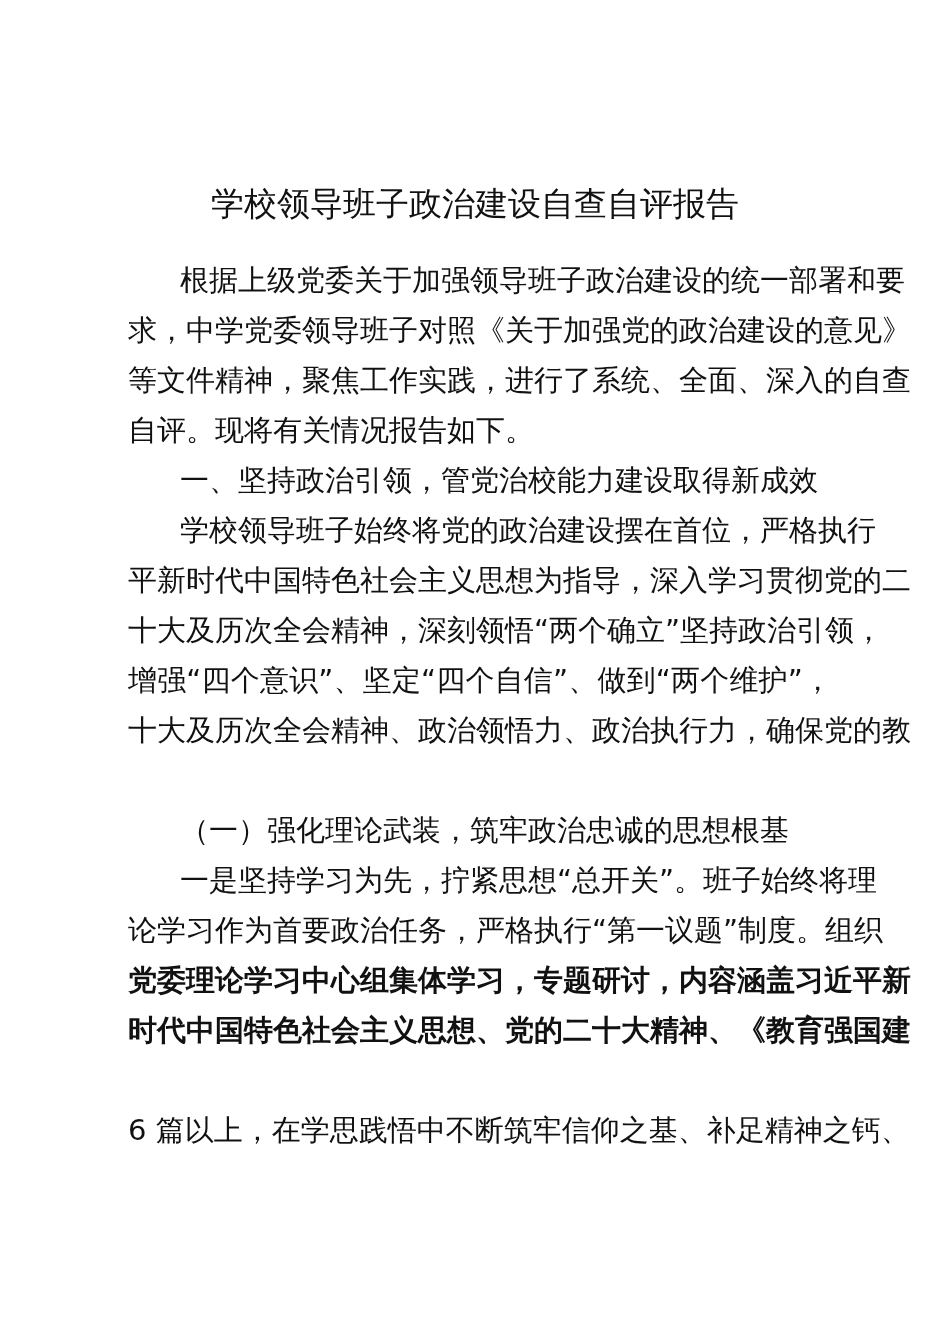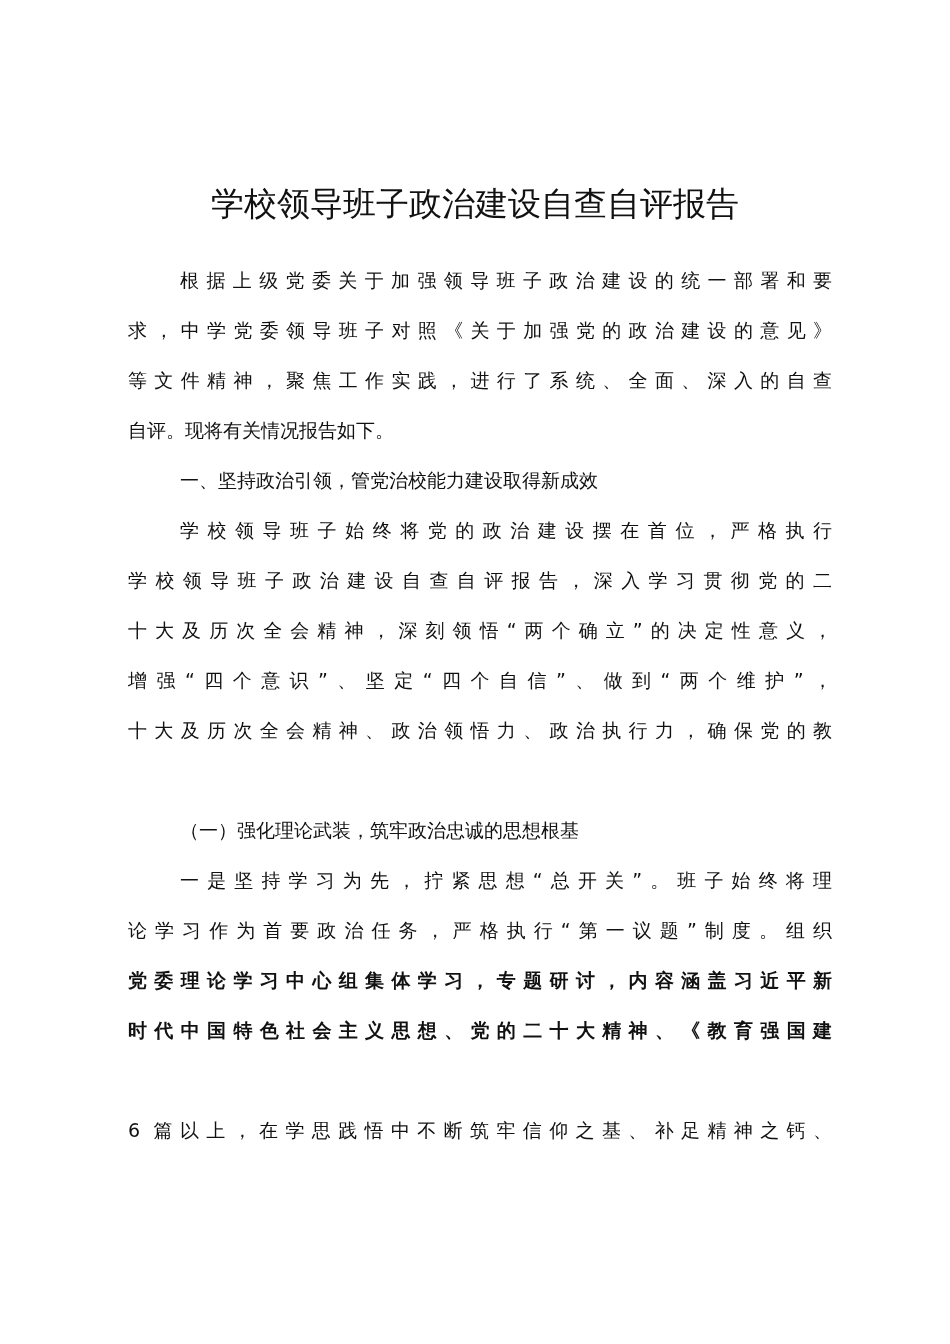--- a/index.html
+++ b/index.html
@@ -32,21 +32,21 @@
       font-size: 33px;
       line-height: 48px;
       letter-spacing: 0px;
       color: #111111;
       white-space: nowrap;
     }
     .line {
       position: absolute;
       left: 128px;
       width: 704px;
-      font-size: 19px;
+      font-size: 29px;
       line-height: 40px;
       height: 40px;
       white-space: nowrap;
       text-align: justify;
       text-align-last: justify;
       color: #111111;
     }
     .line.indent {
       left: 180px;
       width: 652px;
@@ -60,22 +60,22 @@
 
 <div class="page">
   <div class="title">学校领导班子政治建设自查自评报告</div>
 
   <div class="line indent" style="top: 260px;">根据上级党委关于加强领导班子政治建设的统一部署和要</div>
   <div class="line" style="top: 310px;">求，中学党委领导班子对照《关于加强党的政治建设的意见》</div>
   <div class="line" style="top: 360px;">等文件精神，聚焦工作实践，进行了系统、全面、深入的自查</div>
   <div class="line last" style="top: 410px;">自评。现将有关情况报告如下。</div>
   <div class="line indent last" style="top: 460px;">一、坚持政治引领，管党治校能力建设取得新成效</div>
   <div class="line indent" style="top: 510px;">学校领导班子始终将党的政治建设摆在首位，严格执行</div>
-  <div class="line" style="top: 560px;">学校领导班子政治建设自查自评报告，深入学习贯彻党的二</div>
-  <div class="line" style="top: 610px;">十大及历次全会精神，深刻领悟“两个确立”的决定性意义，</div>
+  <div class="line" style="top: 560px;">平新时代中国特色社会主义思想为指导，深入学习贯彻党的二</div>
+  <div class="line" style="top: 610px;">十大及历次全会精神，深刻领悟“两个确立”坚持政治引领，</div>
   <div class="line" style="top: 660px;">增强“四个意识”、坚定“四个自信”、做到“两个维护”，</div>
   <div class="line" style="top: 710px;">十大及历次全会精神、政治领悟力、政治执行力，确保党的教</div>
   <div class="line indent last" style="top: 810px;">（一）强化理论武装，筑牢政治忠诚的思想根基</div>
   <div class="line indent" style="top: 860px;">一是坚持学习为先，拧紧思想“总开关”。班子始终将理</div>
   <div class="line" style="top: 910px;">论学习作为首要政治任务，严格执行“第一议题”制度。组织</div>
   <div class="line" style="top: 960px; font-weight: bold;">党委理论学习中心组集体学习，专题研讨，内容涵盖习近平新</div>
   <div class="line" style="top: 1010px; font-weight: bold;">时代中国特色社会主义思想、党的二十大精神、《教育强国建</div>
   <div class="line" style="top: 1110px;">6 篇以上，在学思践悟中不断筑牢信仰之基、补足精神之钙、</div>
 </div>
 

